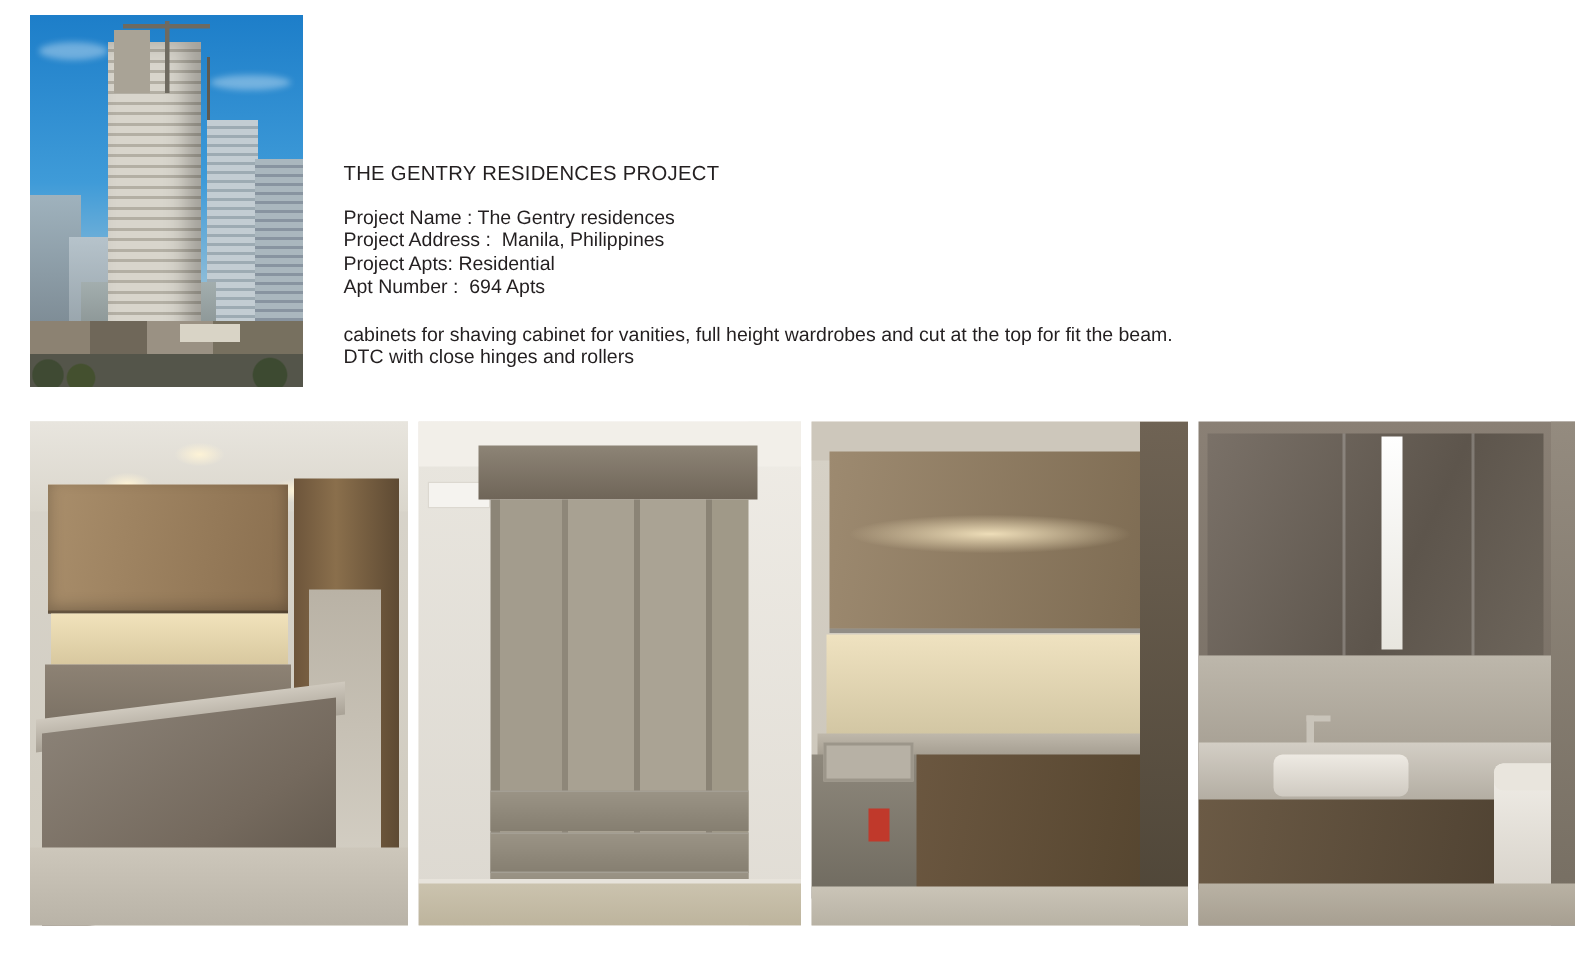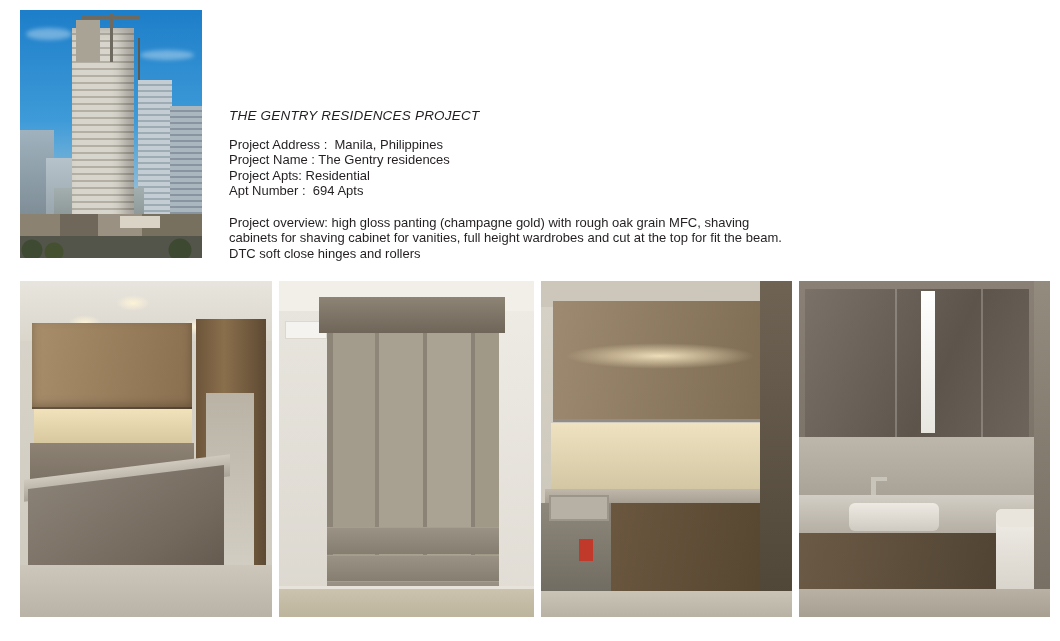--- a/index.html
+++ b/index.html
@@ -134,21 +134,20 @@
     left: 229px;
     top: 108px;
     width: 620px;
   }
   #project-title {
     font-size: 13.5px;
     letter-spacing: .2px;
     margin: 0 0 14px 0;
     font-weight: 400;
     color: #231f20;
-    font-style: italic;
   }
   .meta-line {
     font-size: 13px;
     line-height: 15.4px;
     margin: 0;
     white-space: pre;
   }
   #overview-block {
     margin-top: 16px;
     font-size: 13px;
@@ -385,29 +384,28 @@
 
     <div id="foreground"></div>
     <div id="fg-roofs"></div>
     <div id="fg-sign"></div>
     <div id="trees"></div>
   </div>
 
   <div id="info-block">
     <div id="project-title">THE GENTRY RESIDENCES PROJECT</div>
 
+    <p class="meta-line">Project Name : The Gentry residences</p>
     <p class="meta-line">Project Address :  Manila, Philippines</p>
-    <p class="meta-line">Project Name : The Gentry residences</p>
     <p class="meta-line">Project Apts: Residential</p>
     <p class="meta-line">Apt Number :  694 Apts</p>
 
     <div id="overview-block">
-      <p>Project overview: high gloss panting (champagne gold)  with rough oak grain MFC, shaving</p>
       <p>cabinets for shaving cabinet for vanities, full height wardrobes and cut at the top for fit the beam.</p>
-      <p>DTC soft close hinges and rollers</p>
+      <p>DTC with close hinges and rollers</p>
     </div>
   </div>
 </div>
 
 <div id="photo-strip">
 
   <div class="photo" id="photo-kitchen-island">
     <div class="p1-ceiling"></div>
     <div class="p1-downlight" style="left:96px; top:14px;"></div>
     <div class="p1-downlight" style="left:160px; top:38px;"></div>

